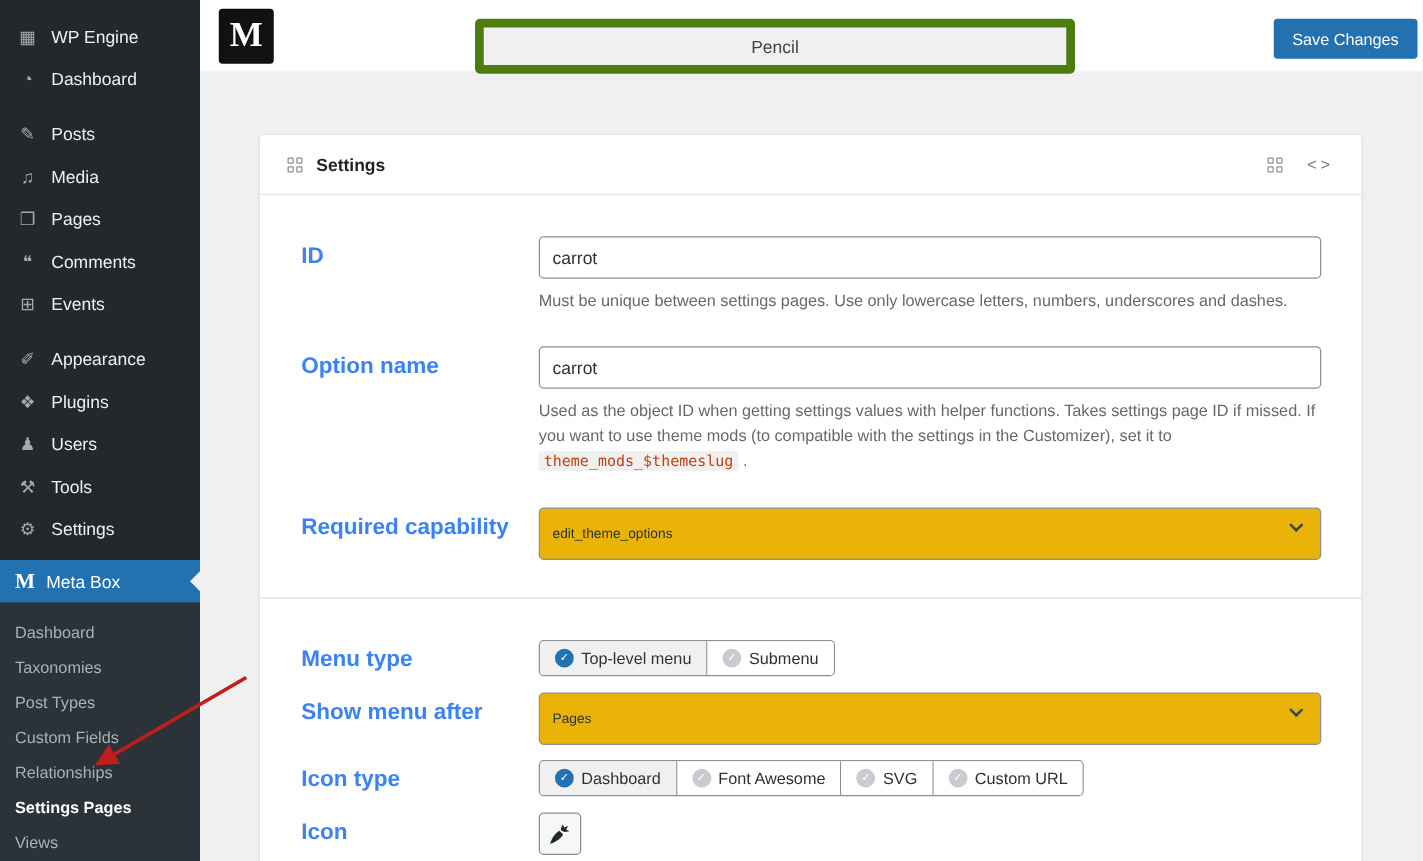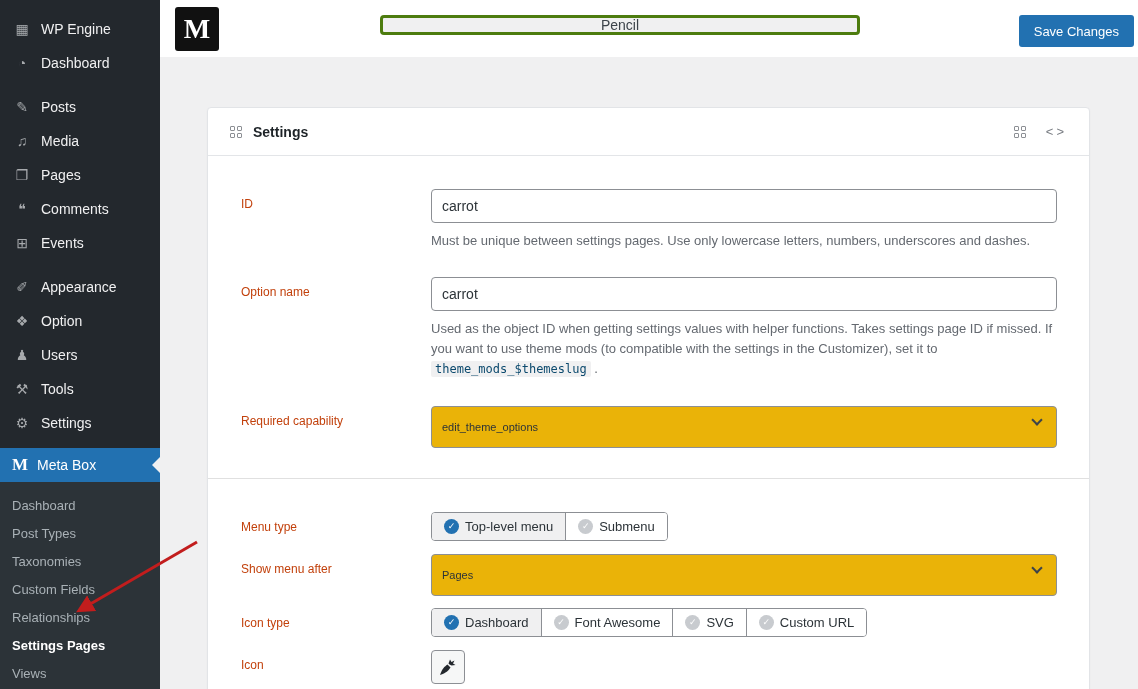--- a/index.html
+++ b/index.html
@@ -14,43 +14,43 @@
   .sb-metabox { height:34px; display:flex; align-items:center; padding:0 8px 0 10px; background:#2271b1; color:#fff; font-size:14px; position:relative; cursor:pointer; }
   .sb-metabox .mb-logo { font-family:"Liberation Serif", serif; font-weight:bold; font-size:17px; width:20px; text-align:center; margin-right:7px; color:#fff; }
   .cur-arrow { position:absolute; right:0; top:50%; margin-top:-8px; width:0; height:0; border:8px solid transparent; border-right-color:#f0f0f1; }
   .submenu { background:#2c3338; padding:10px 0 8px; }
   .sm-item { height:28px; line-height:28px; padding-left:12px; font-size:13px; color:#a9b1b6; cursor:pointer; }
   .sm-item.active { color:#fff; font-weight:bold; }
 
   
   .topbar { position:absolute; left:160px; right:0; top:0; height:57px; background:#fff; z-index:4; }
   .tb-logo { position:absolute; left:15px; top:7px; width:44px; height:44px; background:#111; border-radius:3px; color:#fff; font-family:"Liberation Serif", serif; font-weight:bold; font-size:28px; display:flex; align-items:center; justify-content:center; }
-  .tb-title { position:absolute; left:220px; top:15px; width:480px; height:20px; background:#f0f0f1; border:3px solid #4d7c0f; border-radius:4px; text-align:center; font-size:14px; color:#3c434a; font-family:"Liberation Sans", sans-serif; outline:none; }
+  .tb-title { position:absolute; left:220px; top:15px; width:480px; height:44px; background:#f0f0f1; border:7px solid #4d7c0f; border-radius:4px; text-align:center; font-size:14px; color:#3c434a; font-family:"Liberation Sans", sans-serif; outline:none; }
   .tb-save { position:absolute; right:4px; top:15px; height:32px; padding:0 15px; background:#2271b1; border:none; border-radius:3px; color:#fff; font-size:13px; font-family:"Liberation Sans", sans-serif; cursor:pointer; }
 
   
   .main { position:absolute; left:160px; right:0; top:57px; bottom:0; overflow:hidden; }
   .panel { margin:50px 0 0 47px; width:883px; height:900px; background:#fff; border:1px solid #e2e4e7; border-radius:4px; box-shadow:0 1px 2px rgba(0,0,0,.04); }
   .panel-head { height:48px; display:flex; align-items:center; padding:0 22px; border-bottom:1px solid #e3e5e8; }
   .panel-title { font-size:14px; font-weight:bold; color:#1d2327; margin-left:11px; }
   .head-right { margin-left:auto; display:flex; align-items:center; gap:20px; }
   .grid-icon { display:grid; grid-template-columns:5px 5px; grid-template-rows:5px 5px; gap:2px; cursor:pointer; }
   .grid-icon span { border:1px solid #8c8f94; border-radius:1px; }
   .code-icon { font-size:13px; letter-spacing:3px; color:#787c82; cursor:pointer; }
 
   .section { padding:33px 32px 30px 33px; }
   .divider { border-top:1px solid #e0e0e0; }
   .row { display:flex; align-items:flex-start; margin-bottom:26px; }
   .sec2 .row { margin-bottom:12px; }
   .row:last-child { margin-bottom:0; }
-  .row label { width:190px; flex:0 0 190px; font-size:12px; font-weight:normal; color:#c2410c; line-height:30px; }
+  .row label { width:190px; flex:0 0 190px; font-size:18px; font-weight:bold; color:#3b82f6; line-height:30px; }
   .ctrl { flex:1; }
   .txt { width:100%; height:30px; border:1px solid #8c8f94; border-radius:4px; padding:16px 10px; font-size:14px; color:#2c3338; font-family:"Liberation Sans", sans-serif; outline:none; }
   .help { font-size:13px; color:#646970; margin-top:8px; line-height:1.55; }
-  .code-chip { font-family:"DejaVu Sans Mono", monospace; font-size:12px; background:#f0f0f1; color:#0c4a6e; padding:1px 4px; border-radius:2px; }
+  .code-chip { font-family:"DejaVu Sans Mono", monospace; font-size:12px; background:#f0f0f1; color:#c2410c; padding:1px 4px; border-radius:2px; }
 
   .select { position:relative; height:42px; border:1px solid #8c8f94; border-radius:4px; background:#eab308; display:flex; align-items:center; padding:0 32px 0 10px; font-size:11px; color:#2c3338; cursor:pointer; }
   .chev { position:absolute; right:15px; top:9px; width:8px; height:8px; border-right:2px solid #3c434a; border-bottom:2px solid #3c434a; transform:rotate(45deg); }
 
   .seg-group { display:inline-flex; border:1px solid #8c8f94; border-radius:4px; overflow:hidden; background:#fff; }
   .seg { display:flex; align-items:center; gap:6px; padding:6px 12px; font-size:13px; color:#2c3338; border-right:1px solid #8c8f94; cursor:pointer; background:#fff; }
   .seg:last-child { border-right:none; }
   .seg.on { background:#f0f0f1; }
   .chk { width:15px; height:15px; border-radius:50%; background:#c8cbcf; color:#fff; font-size:9px; line-height:15px; text-align:center; flex:0 0 15px; }
   .seg.on .chk { background:#2271b1; }
@@ -93,21 +93,21 @@
     <span class="ico">⊞</span>
     <span>Events</span>
   </div>
   <div class="sep"></div>
   <div class="sb-item">
     <span class="ico">✐</span>
     <span>Appearance</span>
   </div>
   <div class="sb-item">
     <span class="ico">❖</span>
-    <span>Option</span>
+    <span>Plugins</span>
   </div>
   <div class="sb-item">
     <span class="ico">♟</span>
     <span>Users</span>
   </div>
   <div class="sb-item">
     <span class="ico">⚒</span>
     <span>Tools</span>
   </div>
   <div class="sb-item">
@@ -115,22 +115,22 @@
     <span>Settings</span>
   </div>
   <div class="sep8"></div>
   <div class="sb-metabox">
     <span class="mb-logo">M</span>
     <span>Meta Box</span>
     <span class="cur-arrow"></span>
   </div>
   <div class="submenu">
     <div class="sm-item">Dashboard</div>
+    <div class="sm-item">Taxonomies</div>
     <div class="sm-item">Post Types</div>
-    <div class="sm-item">Taxonomies</div>
     <div class="sm-item">Custom Fields</div>
     <div class="sm-item">Relationships</div>
     <div class="sm-item active">Settings Pages</div>
     <div class="sm-item">Views</div>
   </div>
 </div>
 
 <div class="topbar">
   <div class="tb-logo">M</div>
   <input class="tb-title" value="Pencil" style="">

